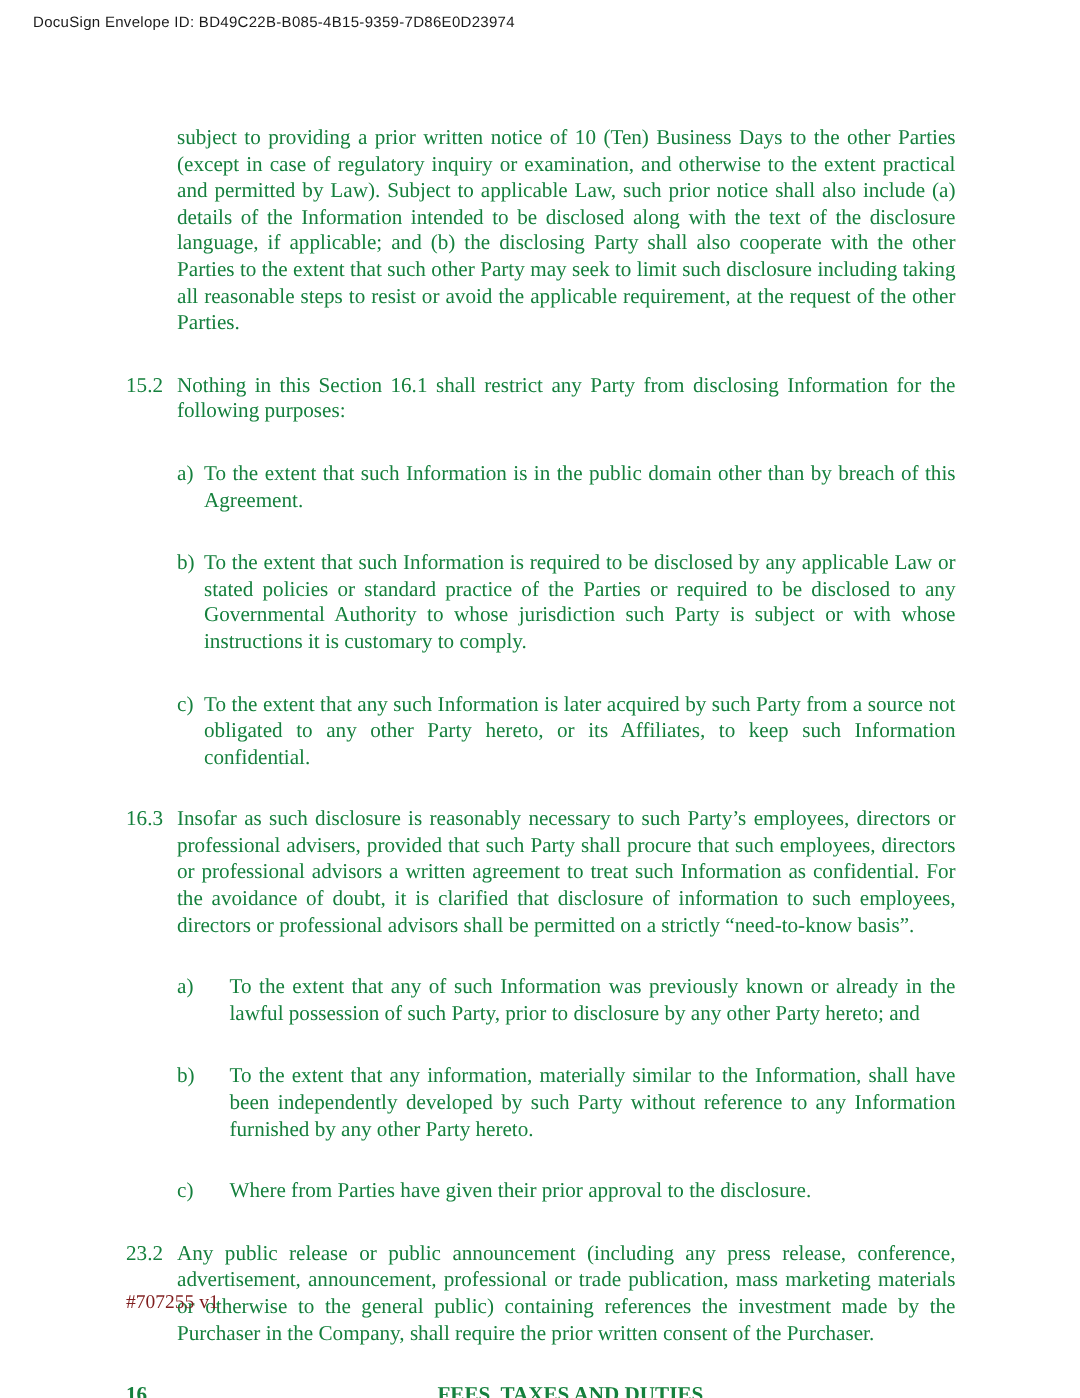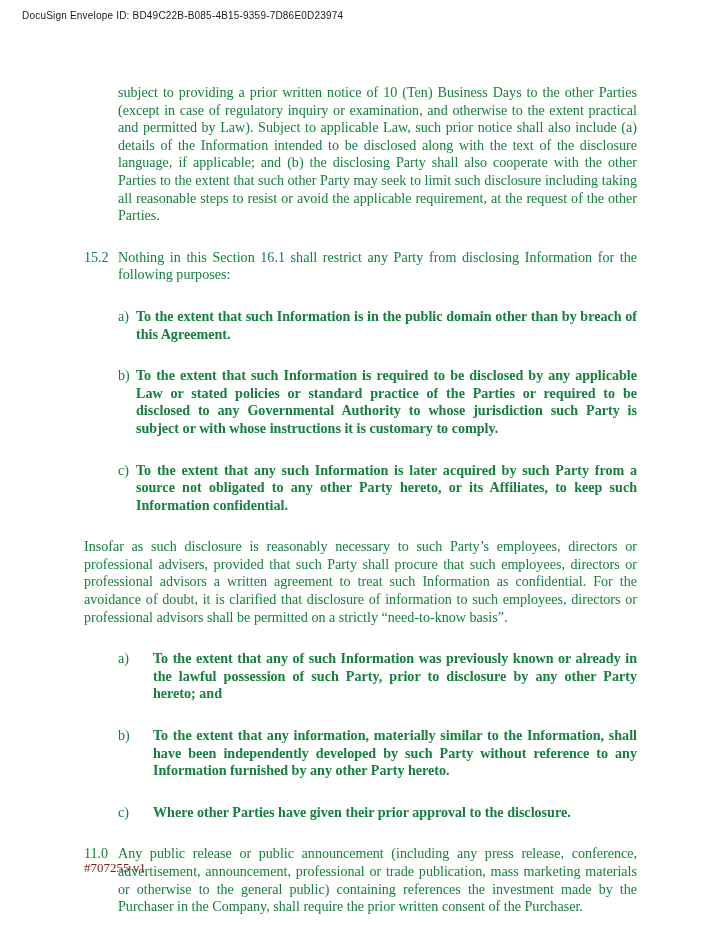--- a/index.html
+++ b/index.html
@@ -51,21 +51,20 @@
   }
   .item {
     display: flex;
     margin-left: 34px;
   }
   .lvlA .marker { flex: 0 0 18px; }
   .lvlB .marker { flex: 0 0 35px; }
   .itext {
     flex: 1;
     text-align: justify;
-    font-weight: bold;
   }
   .heading .num { flex-basis: 43px; font-weight: bold; }
   .heading .ctext { font-weight: bold; text-align: center; }
   .footer {
     position: absolute;
     left: 84px;
     top: 860px;
     font-family: "Liberation Serif", serif;
     font-size: 13px;
     color: #7f1d1d;
@@ -96,40 +95,41 @@
       <span class="marker">b)</span>
       <div class="itext">To the extent that such Information is required to be disclosed by any applicable Law or stated policies or standard practice of the Parties or required to be disclosed to any Governmental Authority to whose jurisdiction such Party is subject or with whose instructions it is customary to comply.</div>
     </div>
 
     <div class="block item lvlA">
       <span class="marker">c)</span>
       <div class="itext">To the extent that any such Information is later acquired by such Party from a source not obligated to any other Party hereto, or its Affiliates, to keep such Information confidential.</div>
     </div>
 
     <div class="block clause">
+      <span class="num">16.3</span>
       <div class="ctext">Insofar as such disclosure is reasonably necessary to such Party’s employees, directors or professional advisers, provided that such Party shall procure that such employees, directors or professional advisors a written agreement to treat such Information as confidential. For the avoidance of doubt, it is clarified that disclosure of information to such employees, directors or professional advisors shall be permitted on a strictly “need-to-know basis”.</div>
     </div>
 
     <div class="block item lvlB">
       <span class="marker">a)</span>
       <div class="itext">To the extent that any of such Information was previously known or already in the lawful possession of such Party, prior to disclosure by any other Party hereto; and</div>
     </div>
 
     <div class="block item lvlB">
       <span class="marker">b)</span>
       <div class="itext">To the extent that any information, materially similar to the Information, shall have been independently developed by such Party without reference to any Information furnished by any other Party hereto.</div>
     </div>
 
     <div class="block item lvlB">
       <span class="marker">c)</span>
-      <div class="itext">Where other Parties have given their prior approval to the disclosure.</div>
+      <div class="itext">Where from Parties have given their prior approval to the disclosure.</div>
     </div>
 
     <div class="block clause">
-      <span class="num">11.0</span>
+      <span class="num">23.2</span>
       <div class="ctext">Any public release or public announcement (including any press release, conference, advertisement, announcement, professional or trade publication, mass marketing materials or otherwise to the general public) containing references the investment made by the Purchaser in the Company, shall require the prior written consent of the Purchaser.</div>
     </div>
 
     <div class="block clause heading">
       <span class="num">16.</span>
       <div class="ctext">FEES, TAXES AND DUTIES.</div>
     </div>
 
   </div>
 

